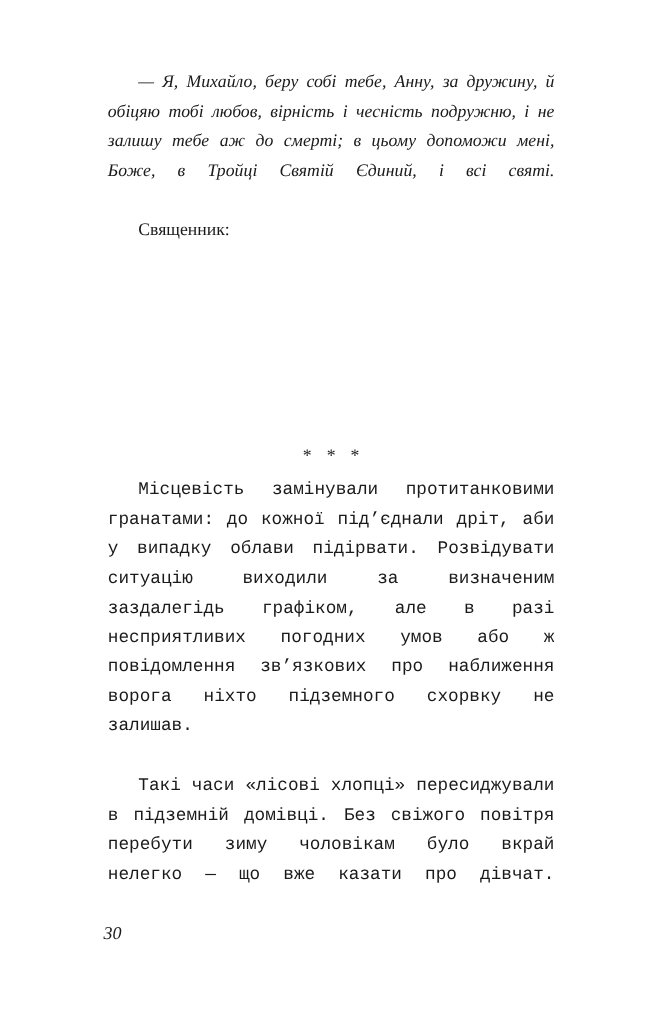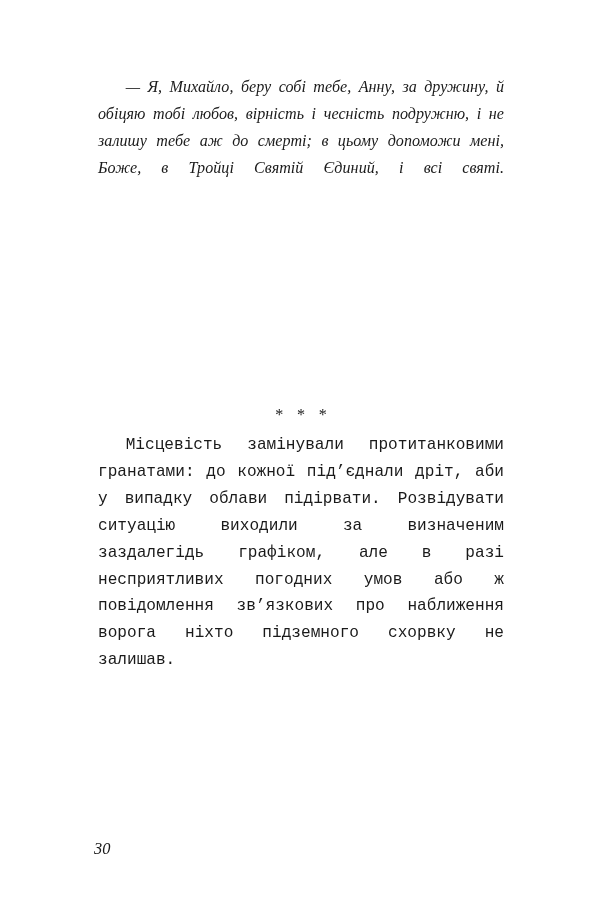--- a/index.html
+++ b/index.html
@@ -22,21 +22,21 @@
     position: absolute;
     left: 0; top: 0;
     width: 600px;
     height: 923px;
     background: #ffffff;
   }
 
   .text-block {
     position: absolute;
     left: 98px;
-    top: 74px;
+    top: 62px;
     width: 406px;
     font-family: Liberation Serif, serif;
   }
 
   p {
     margin: 0;
     padding: 0;
     font-size: 16.1px;
     line-height: 26.9px;
     text-align: justify;
@@ -99,23 +99,25 @@
   }
   .folio::after { content: none; }
 </style>
 </head>
 <body>
 
 <div class="page">
 
   <div class="text-block">
     <p class="italic indent">— Я, Михайло, беру собі тебе, Анну, за дружину, й обіцяю тобі любов, вірність і чесність подружню, і не залишу тебе аж до смерті; в цьому допоможи мені, Боже, в Тройці Святій Єдиний, і всі святі.</p>
+    <p class="roman indent">Священник:</p>
   </div>
 
   <div class="separator">* * *</div>
 
   <div class="body-block">
     <p class="roman indent">Місцевість замінували протитанковими гранатами: до кожної під’єднали дріт, аби у випадку облави підірвати. Розвідувати ситуацію виходили за визначеним заздалегідь графіком, але в разі несприятливих погодних умов або ж повідомлення зв’язкових про наближення ворога ніхто підземного схорвку не залишав.</p>
+    <p class="roman indent">Такі часи «лісові хлопці» пересиджували в підземній домівці. Без свіжого повітря перебути зиму чоловікам було вкрай нелегко — що вже казати про дівчат.</p>
   </div>
 
   <div class="folio">30</div>
 
 </div>
 
 </body></html>

